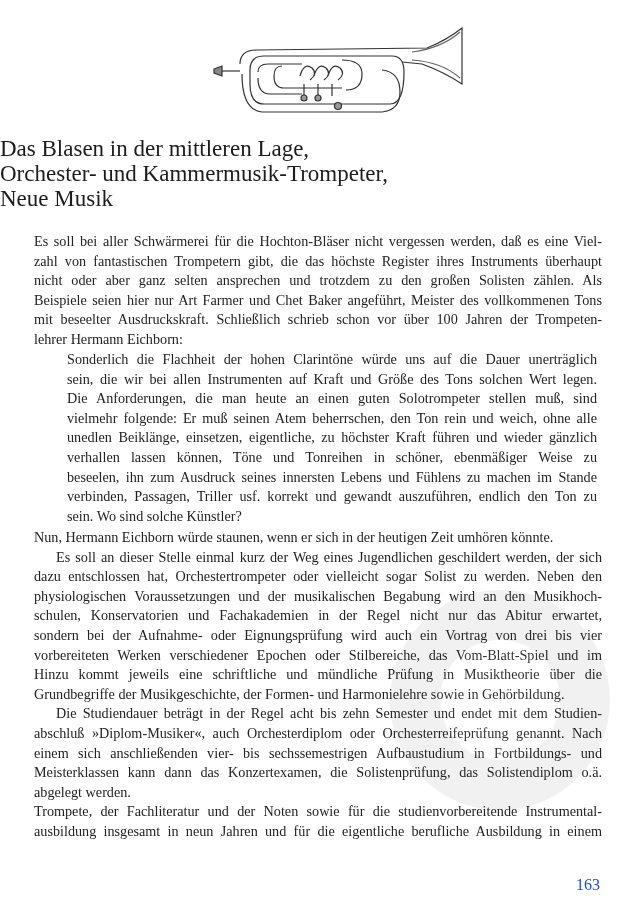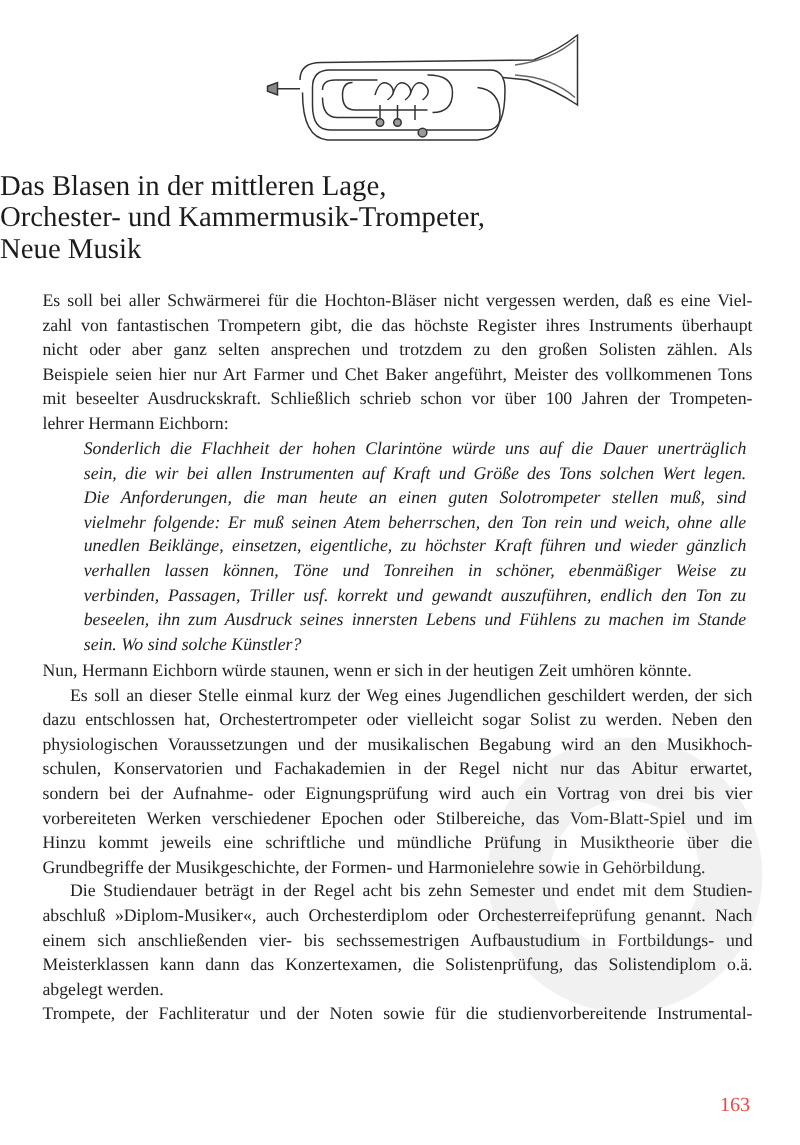--- a/index.html
+++ b/index.html
@@ -6,23 +6,23 @@
   body { width: 640px; height: 916px; position: relative; overflow: hidden;
          font-family: "Liberation Serif", "DejaVu Serif", serif; color: #1a1a1a; }
   .illustration { position: absolute; left: 212px; top: 14px; width: 252px; height: 100px; }
   .title { position: absolute; left: 0; top: 136px; width: 640px; text-align: left;
            font-size: 23px; line-height: 25px; color: #1c1c1c; }
   .title div { white-space: nowrap; }
   .body { position: absolute; left: 34px; width: 568px; font-size: 14.2px; line-height: 19.6px; color: #222; }
   .line { display: block; white-space: nowrap; text-align: justify; text-align-last: justify; height: 19.6px; }
   .line.last { text-align-last: left; }
   .line.indent { padding-left: 22px; }
-  .quote { position: absolute; left: 67px; width: 530px; font-style: italic; font-size: 14.2px; line-height: 19.6px; color: #222; }
+  .quote { position: absolute; left: 67px; width: 530px; font-size: 14.2px; line-height: 19.6px; color: #222; }
   .watermark { position: absolute; left: 380px; top: 580px; width: 240px; height: 240px; opacity: 0.08; }
-  .pagenum { position: absolute; right: 40px; top: 876px; font-size: 16px; color: #ef4444; }
+  .pagenum { position: absolute; right: 40px; top: 876px; font-size: 16px; color: #1d4ed8; }
 </style>
 </head>
 <body>
 
 <svg class="illustration" viewBox="0 0 252 100">
   <g fill="none" stroke="#333" stroke-width="1.2">
 
     <path d="M2 55 L10 52 L10 62 L2 59 Z" fill="#888"></path>
     <line x1="10" y1="57" x2="28" y2="57"></line>
 
@@ -63,41 +63,42 @@
   <span class="line last">lehrer Hermann Eichborn:</span>
 </div>
 
 <div class="quote" style="top:350px">
   <span class="line">Sonderlich die Flachheit der hohen Clarintöne würde uns auf die Dauer unerträglich</span>
   <span class="line">sein, die wir bei allen Instrumenten auf Kraft und Größe des Tons solchen Wert legen.</span>
   <span class="line">Die Anforderungen, die man heute an einen guten Solotrompeter stellen muß, sind</span>
   <span class="line">vielmehr folgende: Er muß seinen Atem beherrschen, den Ton rein und weich, ohne alle</span>
   <span class="line">unedlen Beiklänge, einsetzen, eigentliche, zu höchster Kraft führen und wieder gänzlich</span>
   <span class="line">verhallen lassen können, Töne und Tonreihen in schöner, ebenmäßiger Weise zu</span>
+  <span class="line">beseelen, ihn zum Ausdruck seines innersten Lebens und Fühlens zu machen im Stande</span>
   <span class="line">verbinden, Passagen, Triller usf. korrekt und gewandt auszuführen, endlich den Ton zu</span>
-  <span class="line">beseelen, ihn zum Ausdruck seines innersten Lebens und Fühlens zu machen im Stande</span>
   <span class="line last">sein. Wo sind solche Künstler?</span>
 </div>
 
 <div class="body" style="top:528px">
   <span class="line last">Nun, Hermann Eichborn würde staunen, wenn er sich in der heutigen Zeit umhören könnte.</span>
   <span class="line indent">Es soll an dieser Stelle einmal kurz der Weg eines Jugendlichen geschildert werden, der sich</span>
   <span class="line">dazu entschlossen hat, Orchestertrompeter oder vielleicht sogar Solist zu werden. Neben den</span>
   <span class="line">physiologischen Voraussetzungen und der musikalischen Begabung wird an den Musikhoch-</span>
   <span class="line">schulen, Konservatorien und Fachakademien in der Regel nicht nur das Abitur erwartet,</span>
   <span class="line">sondern bei der Aufnahme- oder Eignungsprüfung wird auch ein Vortrag von drei bis vier</span>
   <span class="line">vorbereiteten Werken verschiedener Epochen oder Stilbereiche, das Vom-Blatt-Spiel und im</span>
   <span class="line">Hinzu kommt jeweils eine schriftliche und mündliche Prüfung in Musiktheorie über die</span>
   <span class="line last">Grundbegriffe der Musikgeschichte, der Formen- und Harmonielehre sowie in Gehörbildung.</span>
   <span class="line indent">Die Studiendauer beträgt in der Regel acht bis zehn Semester und endet mit dem Studien-</span>
   <span class="line">abschluß »Diplom-Musiker«, auch Orchesterdiplom oder Orchesterreifeprüfung genannt. Nach</span>
   <span class="line">einem sich anschließenden vier- bis sechssemestrigen Aufbaustudium in Fortbildungs- und</span>
   <span class="line">Meisterklassen kann dann das Konzertexamen, die Solistenprüfung, das Solistendiplom o.ä.</span>
   <span class="line last">abgelegt werden.</span>
   <span class="line">Trompete, der Fachliteratur und der Noten sowie für die studienvorbereitende Instrumental-</span>
+  <span class="line">ausbildung insgesamt in neun Jahren und für die eigentliche berufliche Ausbildung in einem</span>
 </div>
 
 <svg class="watermark" viewBox="0 0 240 240">
   <circle cx="120" cy="120" r="110" fill="#555"></circle>
   <circle cx="120" cy="120" r="60" fill="#fff"></circle>
 </svg>
 
 <div class="pagenum">163</div>
 
 </body></html>

